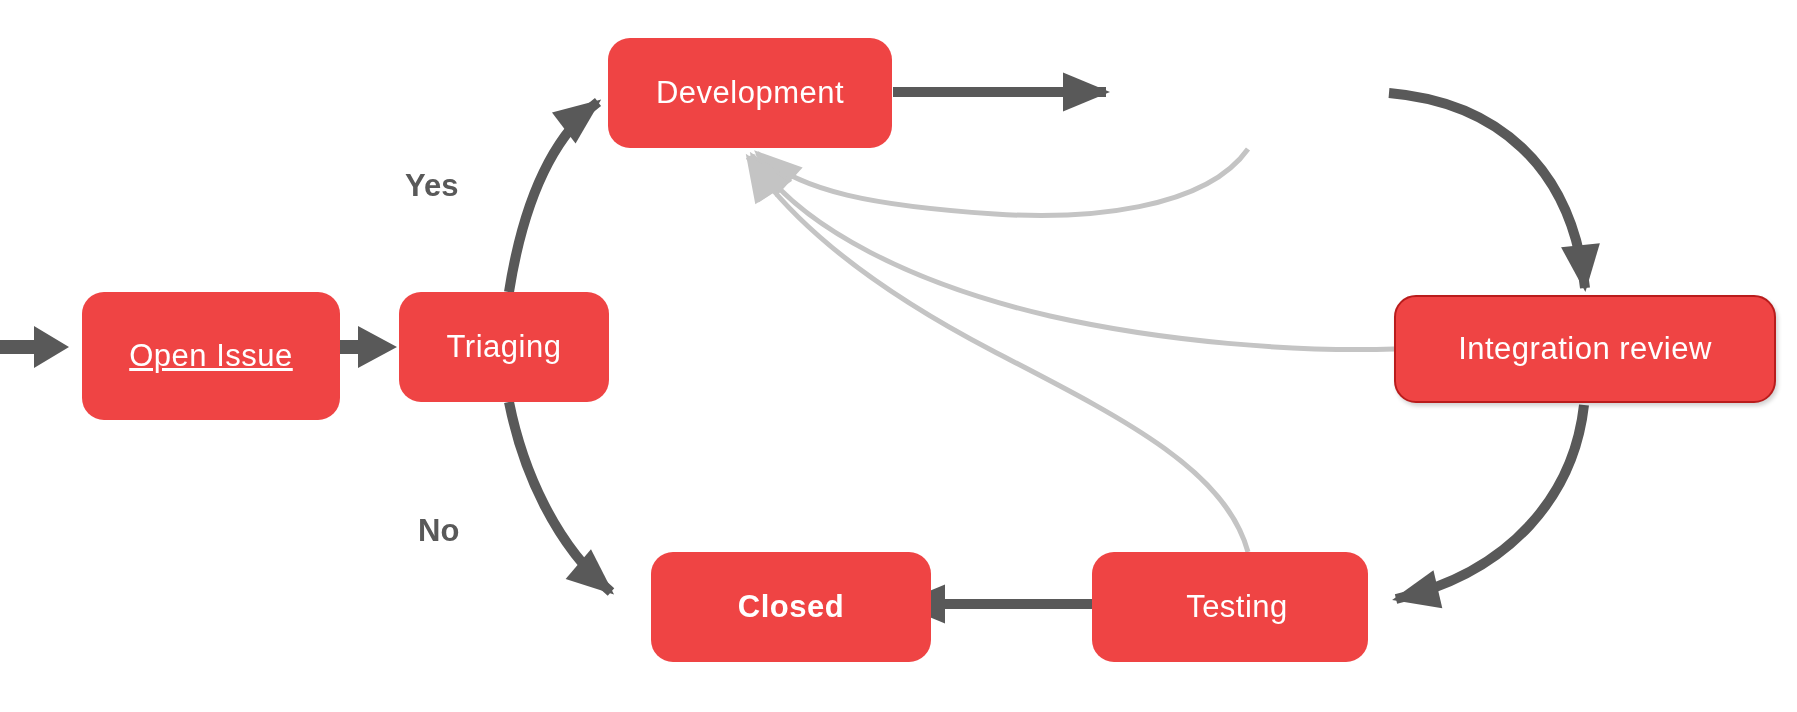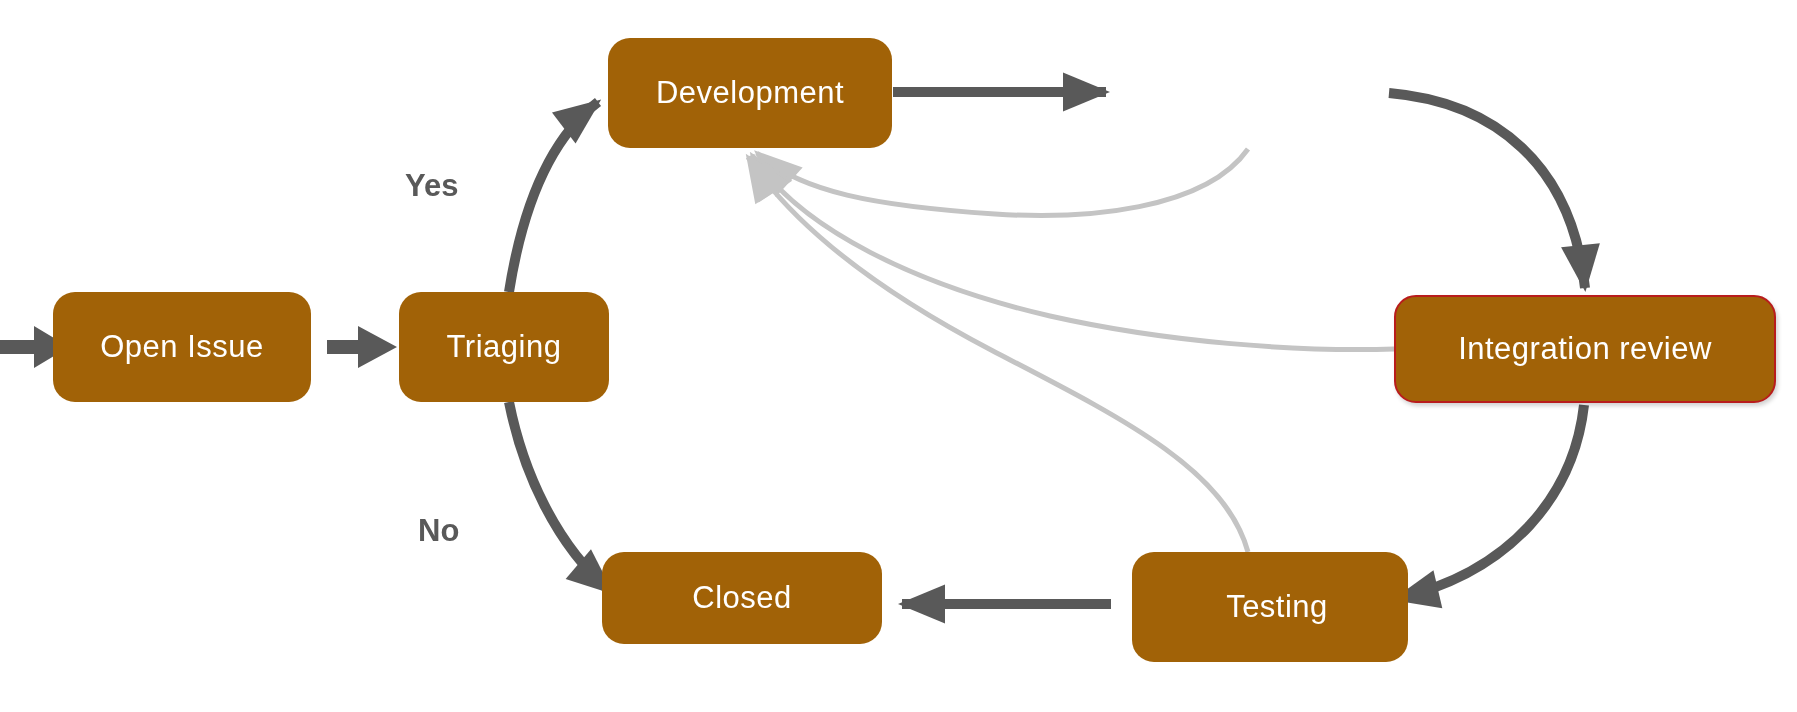--- a/index.html
+++ b/index.html
@@ -16,41 +16,41 @@
     overflow:hidden;
   }
   .edges-layer{
     position:absolute;
     left:0;top:0;
     width:1797px;
     height:712px;
   }
   .node{
     position:absolute;
-    background:#a16207;
+    background:#ef4444;
     border-radius:22px;
     display:flex;
     align-items:center;
     justify-content:center;
     color:#ffffff;
     font-size:31px;
     font-weight:400;
     letter-spacing:0.5px;
     box-sizing:border-box;
     white-space:nowrap;
   }
-  .n-open        { left:53px;   top:292px; width:258px; height:110px; }
+  .n-open        { left:82px;   top:292px; width:258px; height:128px;text-decoration:underline; }
   .n-triaging    { left:399px;  top:292px; width:210px; height:110px; }
   .n-development { left:608px;  top:38px;  width:284px; height:110px; }
   .n-peer        { left:1112px; top:38px;  width:276px; height:110px; }
   .n-integration { left:1394px; top:295px; width:382px; height:108px;
                    border:2px solid #b91c1c;
                    box-shadow:2px 3px 4px rgba(0,0,0,0.18); }
-  .n-testing     { left:1132px; top:552px; width:276px; height:110px;padding-left:14px; }
-  .n-closed      { left:602px;  top:552px; width:280px; height:92px; }
+  .n-testing     { left:1092px; top:552px; width:276px; height:110px;padding-left:14px; }
+  .n-closed      { left:651px;  top:552px; width:280px; height:110px;font-weight:bold; }
   .edge-label{
     position:absolute;
     color:#595959;
     font-size:31px;
     font-weight:700;
     width:100px;
     text-align:left;
   }
   .lbl-yes{ left:405px; top:168px; }
   .lbl-no { left:418px; top:513px; }

